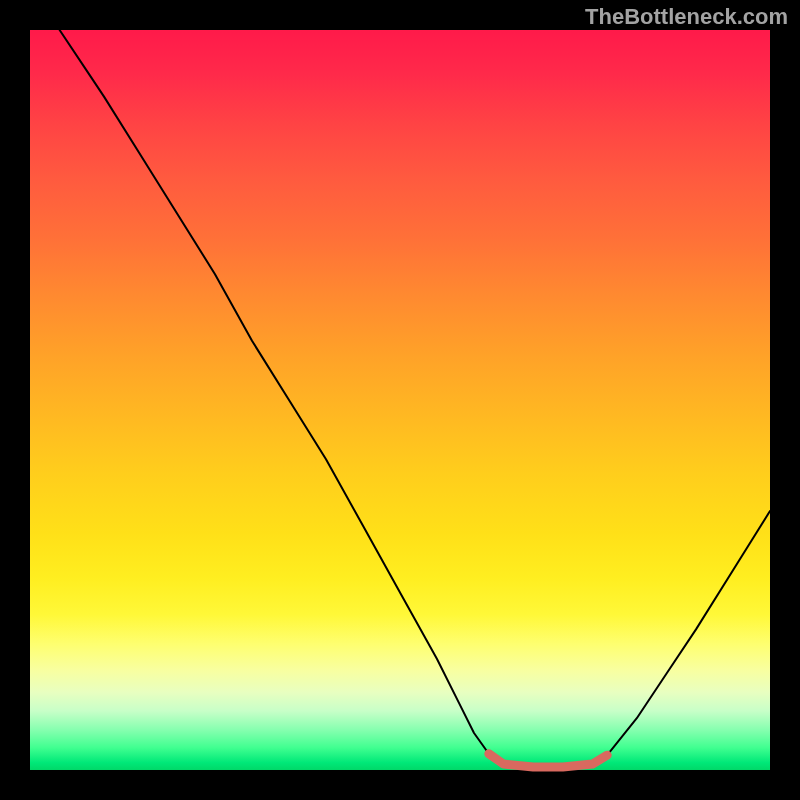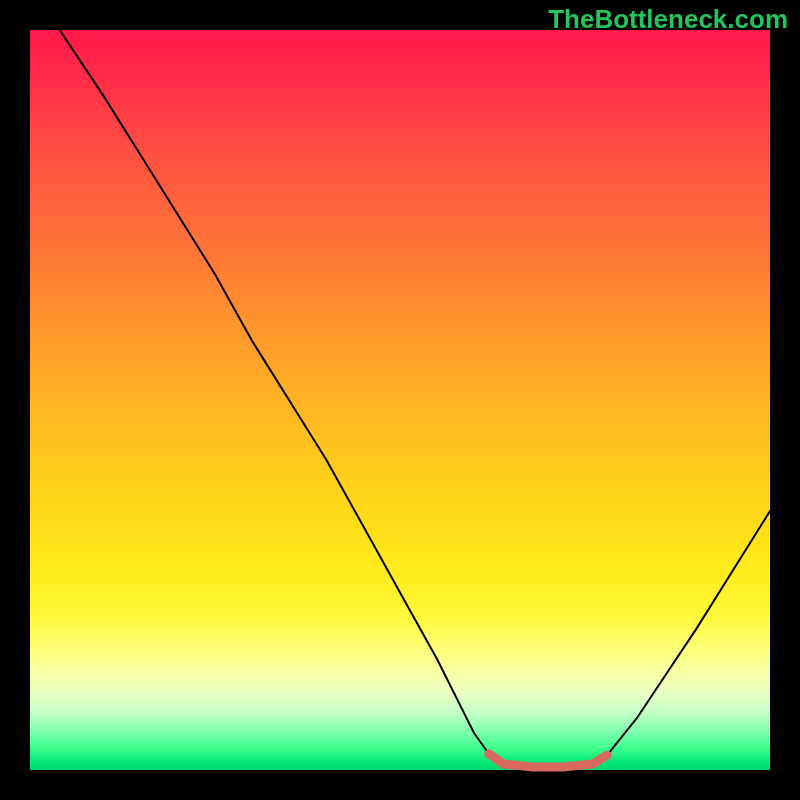--- a/index.html
+++ b/index.html
@@ -1,23 +1,23 @@
 <!DOCTYPE html>
 <html><head>
 <meta charset="utf-8">
 <style>
   * { margin: 0; padding: 0; box-sizing: border-box; }
   body { width: 800px; height: 800px; background: #000; position: relative; font-family: Arial, sans-serif; }
   .watermark {
     position: absolute;
     top: 4px;
     right: 12px;
-    font-size: 26px;
+    font-size: 22px;
     font-weight: bold;
-    color: #22c55e;
+    color: #a3a3a3;
     z-index: 10;
   }
   .plot-area {
     position: absolute;
     left: 30px;
     top: 30px;
     width: 740px;
     height: 740px;
   }
   .gradient-bg {

